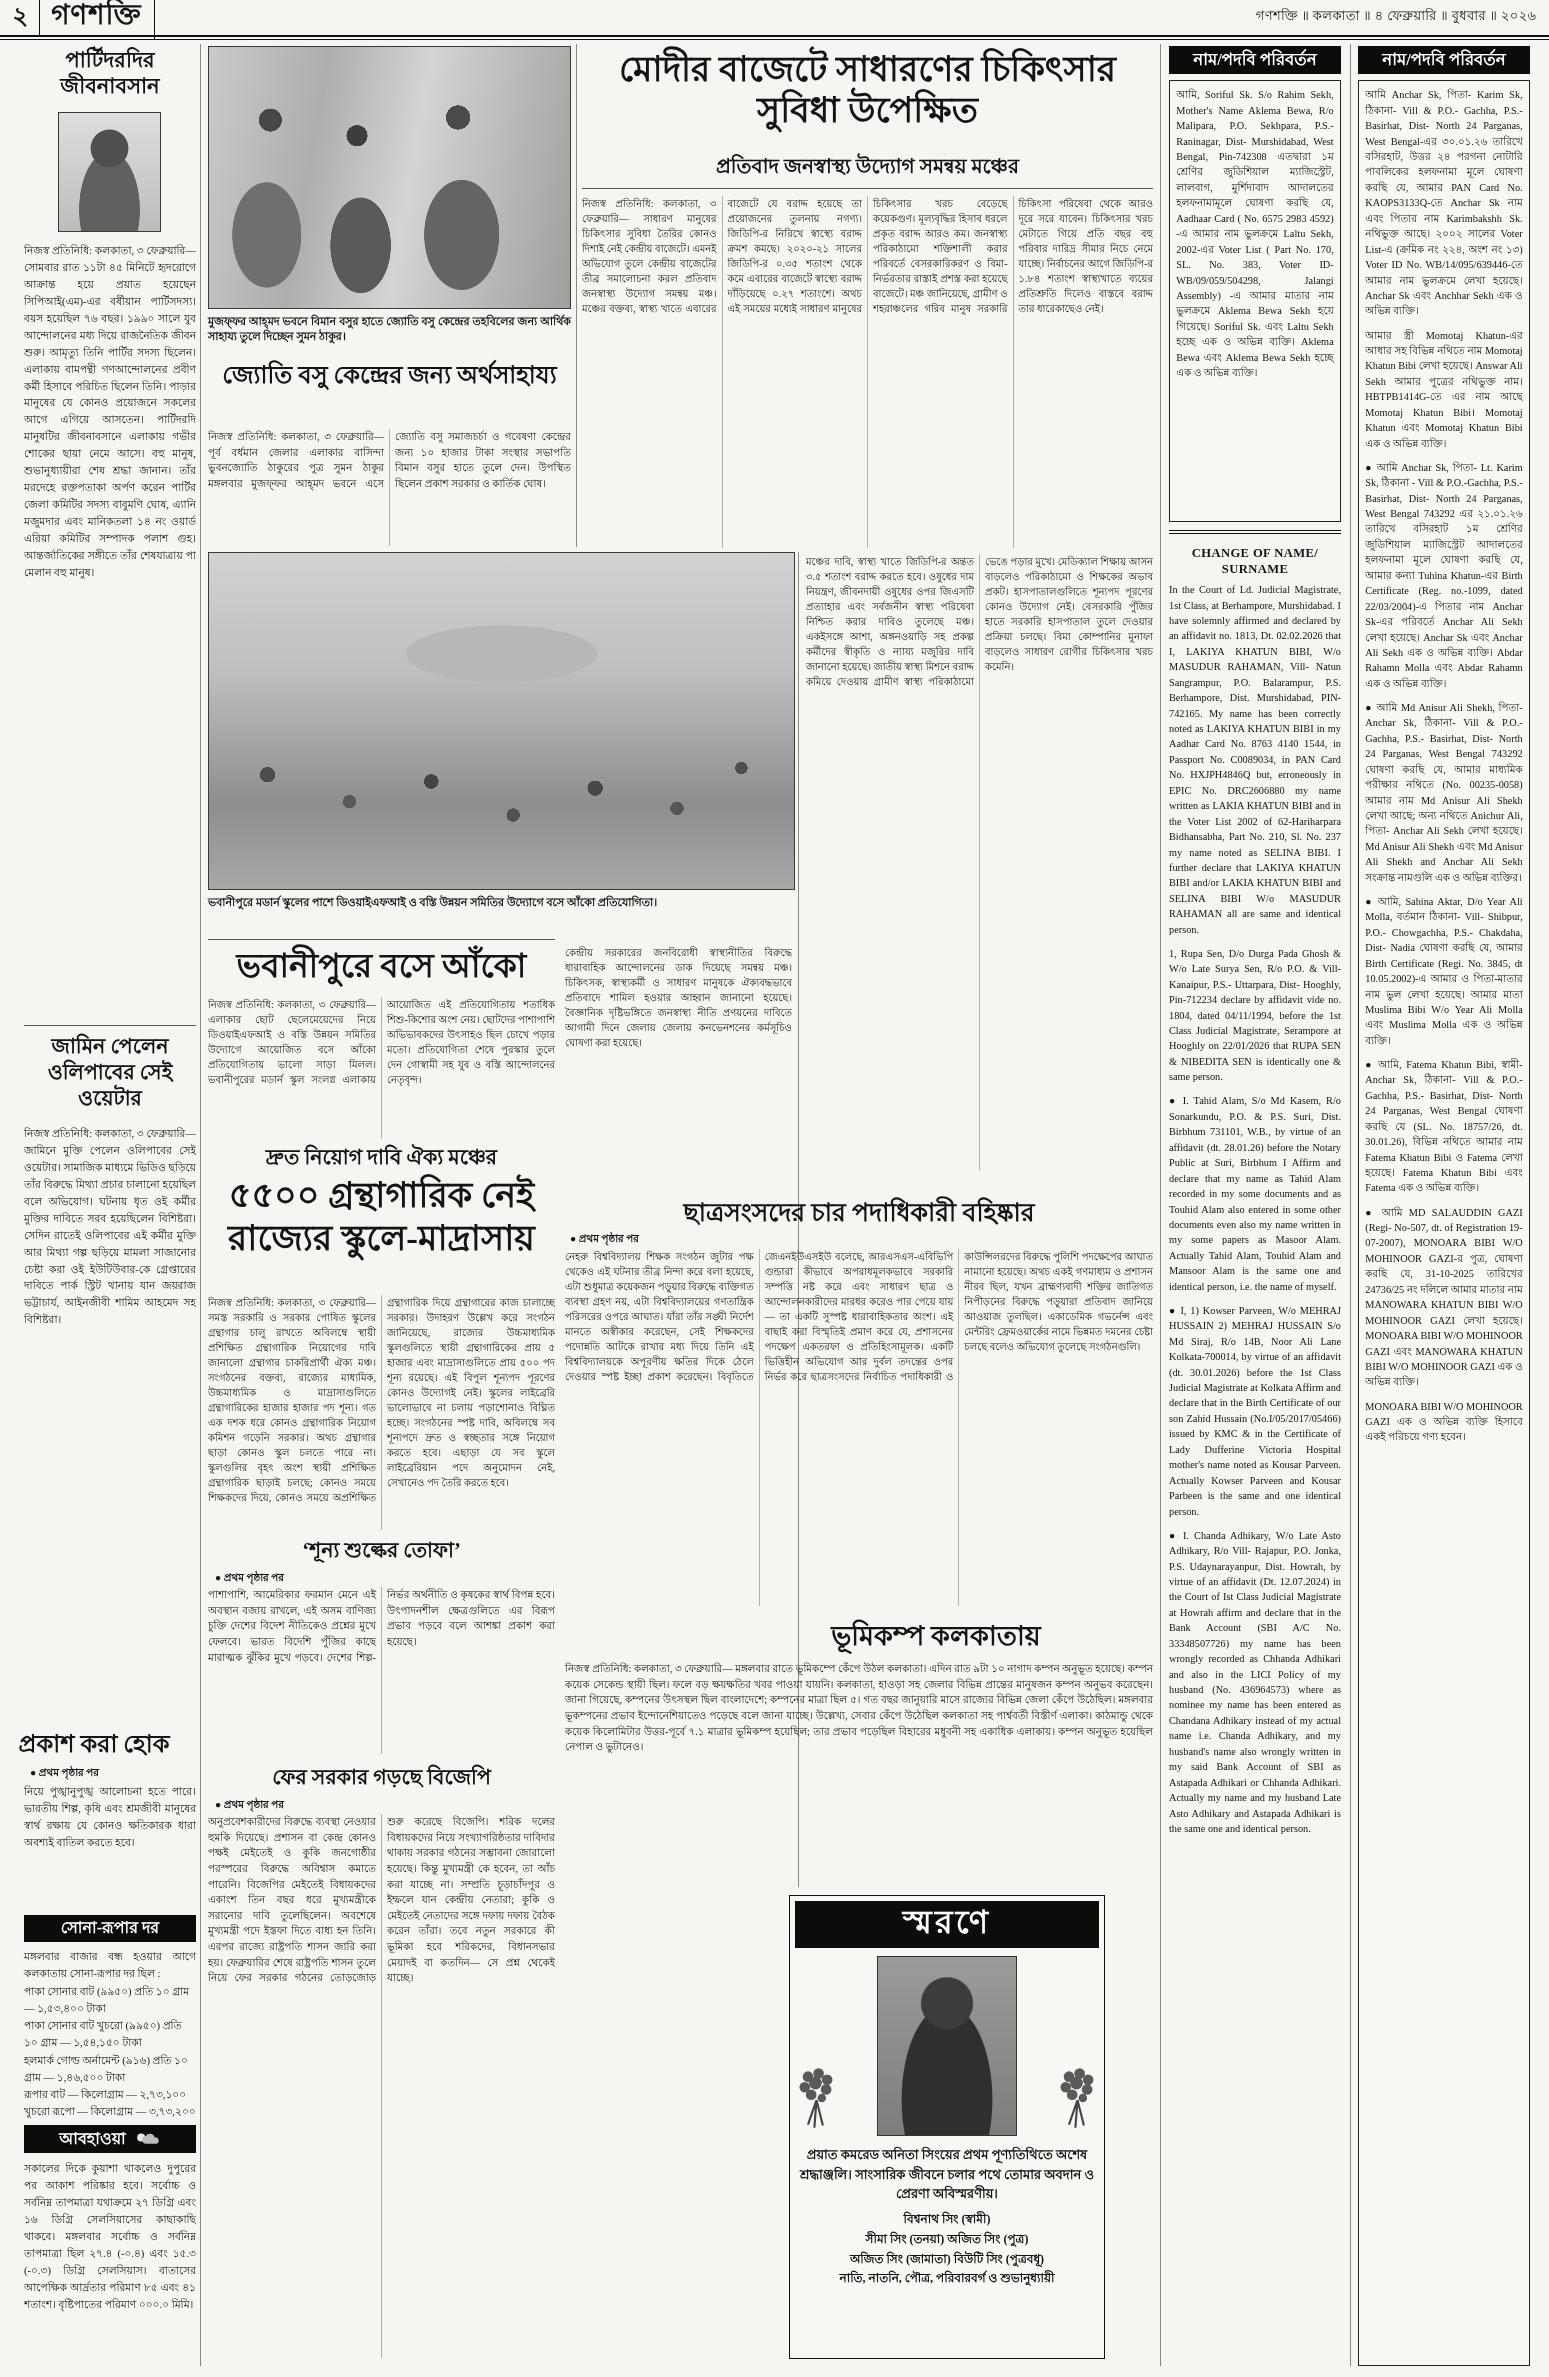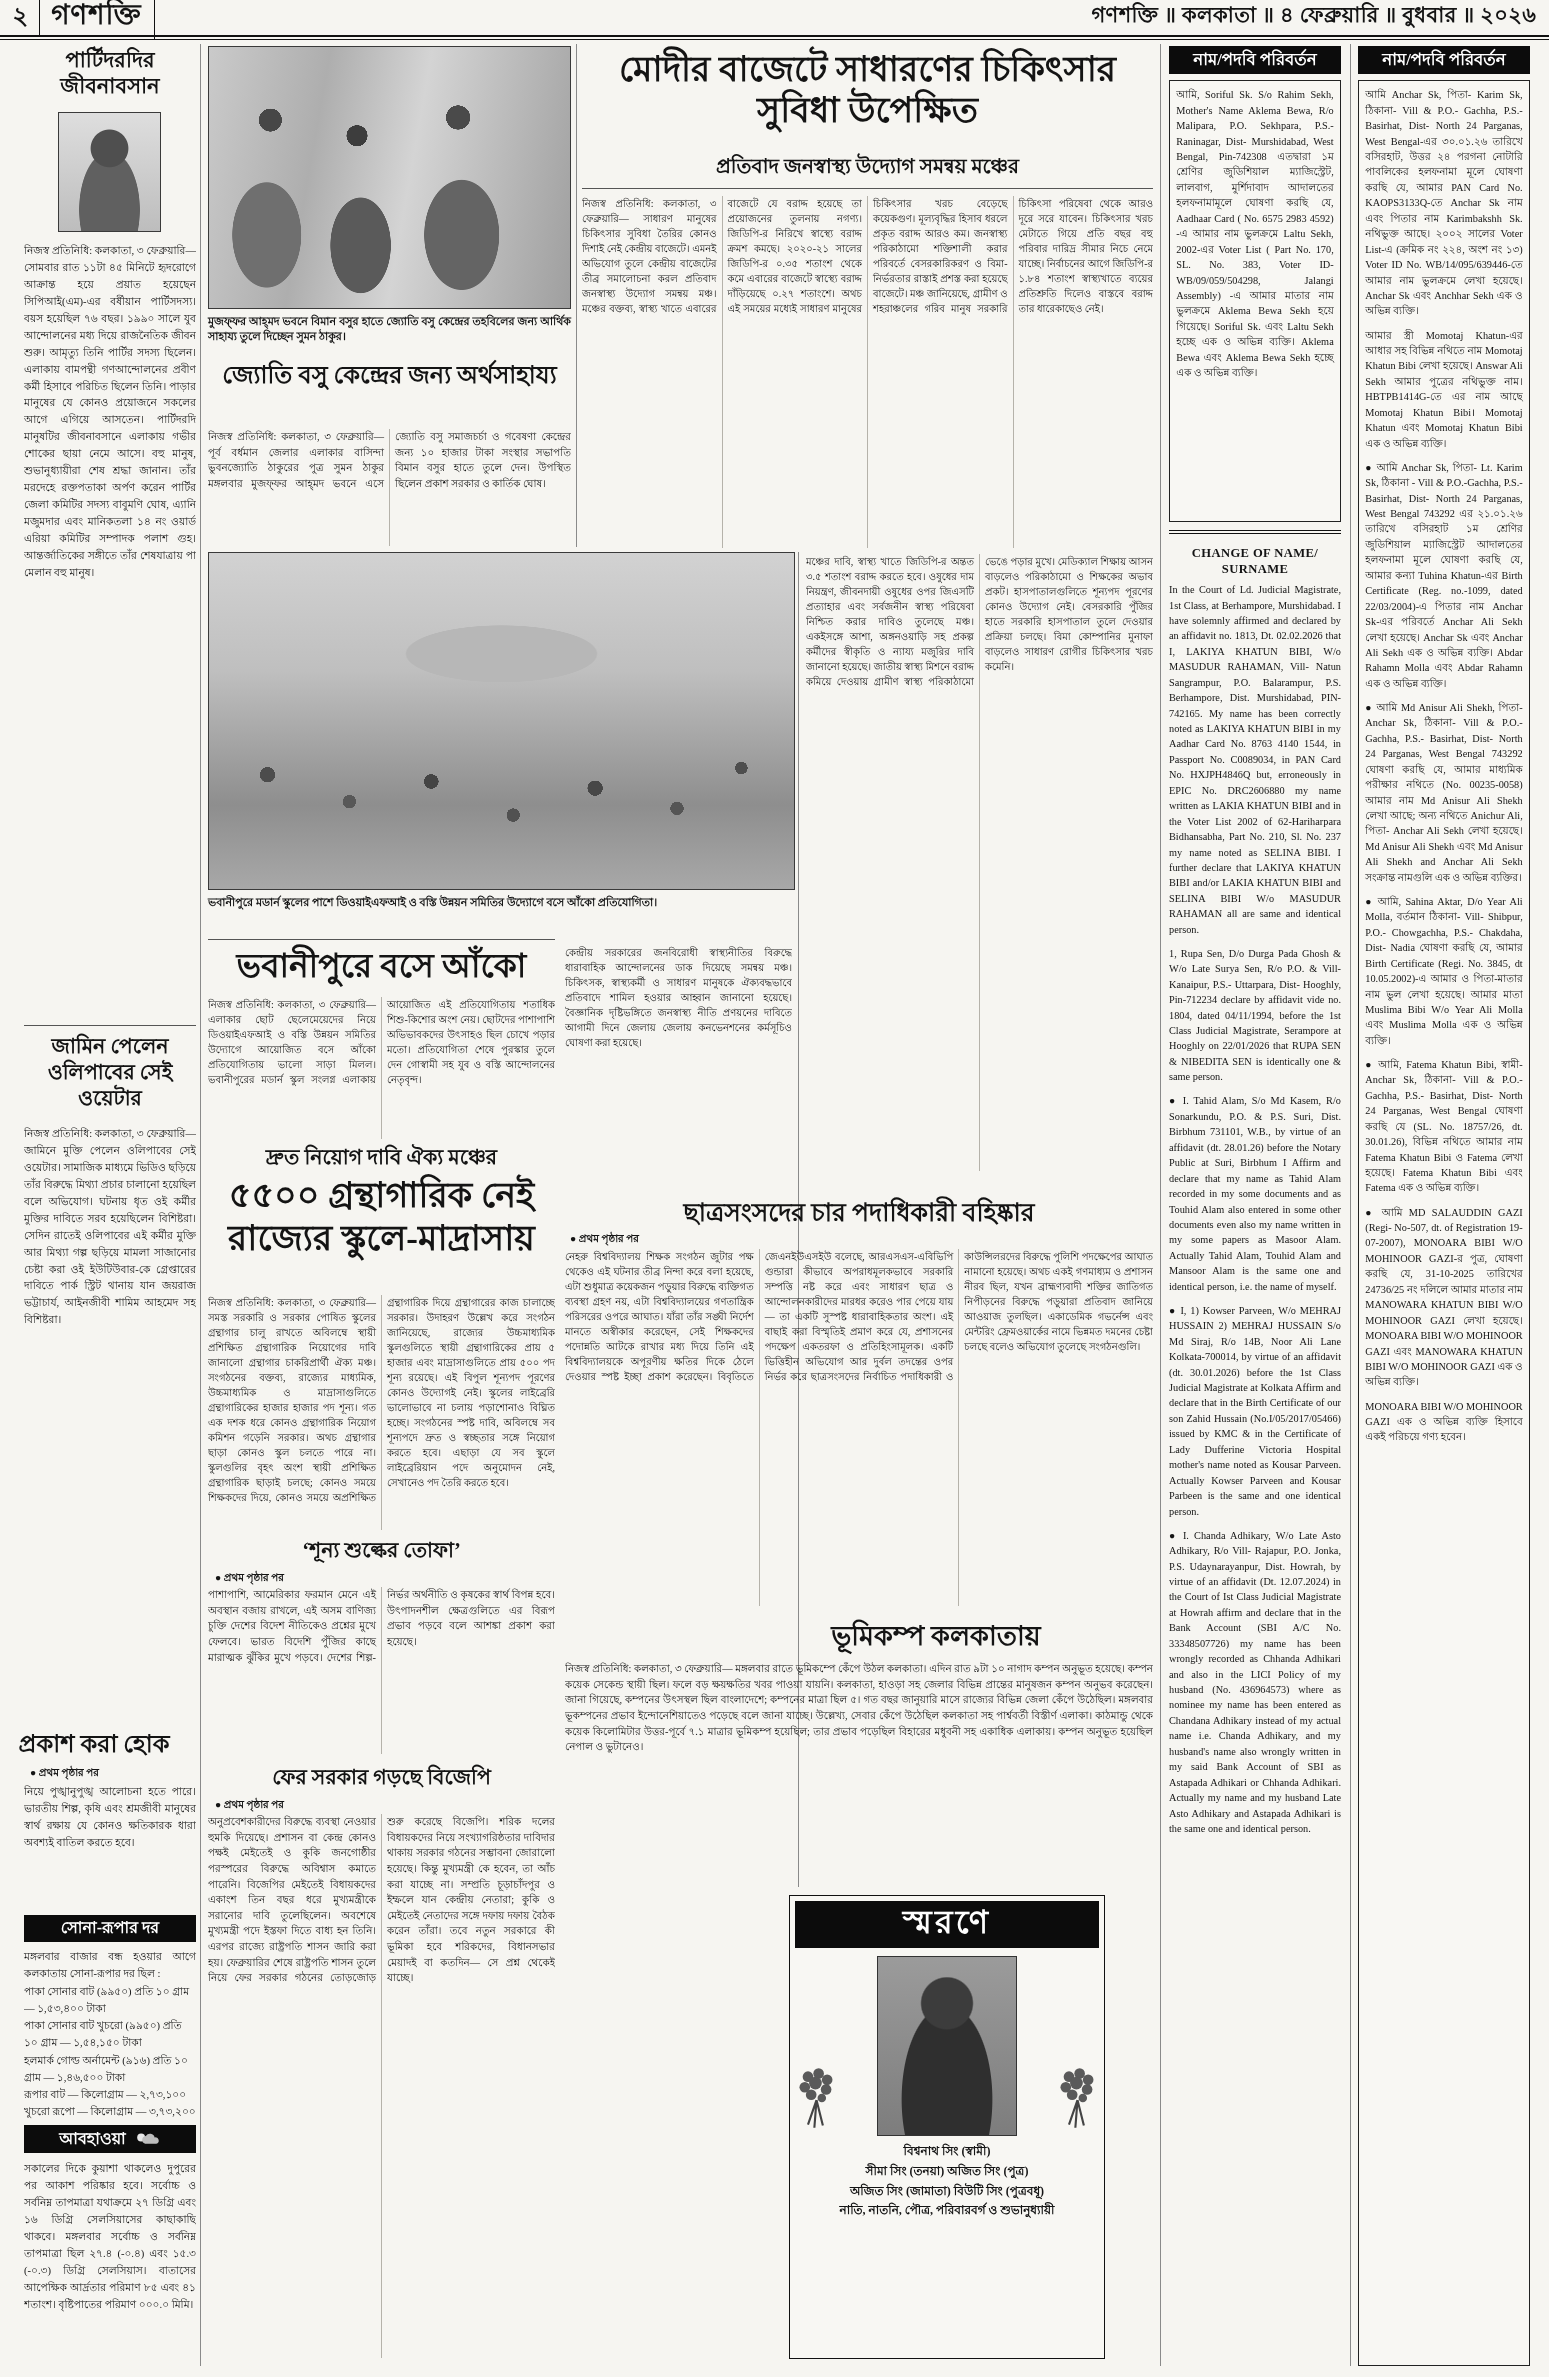--- a/index.html
+++ b/index.html
@@ -6,21 +6,21 @@
   html,body{width:1549px;background:#e8e7e2}
   body{position:relative;height:2377px;font-family:"Liberation Serif","DejaVu Serif",serif;color:#141414;background:#f6f5f1;overflow:hidden}
   .abs{position:absolute}
   .ovh{overflow:hidden}
   .just{text-align:justify}
   .ctr{text-align:center}
   
   #hdr{left:0;top:0;width:1549px;height:33px;display:flex;align-items:center;justify-content:space-between;padding:0 12.6px;background:#f6f5f1}
   #hdr .pgnum{font-size:24px;font-weight:bold;padding-right:11px;border-right:1.6px solid #111;margin-right:11px}
   #hdr .logo{font-size:28px;font-weight:900;letter-spacing:0.8px;border-right:1.6px solid #111;padding-right:12.6px}
-  #hdr .dateline{font-size:21px;font-weight:bold;letter-spacing:0.4px}
+  #hdr .dateline{font-size:13px;font-weight:normal;letter-spacing:0.4px}
   .double-rule{left:0;top:35px;width:1549px;height:4.7px;border-top:2.4px solid #111;border-bottom:0.8px solid #111}
   
   .vrule{width:0.8px;background:#8a8a8a}
   .hrule{height:0;border-top:0.8px solid #555}
   
   .h-xl{font-size:35px;line-height:1.18;font-weight:bold}
   .h-lg{font-size:33px;line-height:1.2;font-weight:bold}
   .h-md{font-size:24px;line-height:1.25;font-weight:bold}
   .h-sm{font-size:20.5px;line-height:1.28;font-weight:bold}
   .deck{font-size:20px;font-weight:bold}
@@ -193,20 +193,21 @@
             <circle cx="9" cy="20" r="5"></circle>
             <circle cx="19" cy="16" r="6"></circle>
             <circle cx="29" cy="22" r="5"></circle>
             <circle cx="15" cy="27" r="5"></circle>
             <circle cx="25" cy="30" r="4"></circle>
           </g>
           <path d="M20 32 L18 58 M20 32 L26 56 M20 32 L12 55" stroke="#444" stroke-width="2" fill="none"></path>
         </svg>
     </span>
   </div>
+  <div class="mtext">প্রয়াত কমরেড অনিতা সিংয়ের প্রথম পূণ্যতিথিতে অশেষ শ্রদ্ধাঞ্জলি। সাংসারিক জীবনে চলার পথে তোমার অবদান ও প্রেরণা অবিস্মরণীয়।</div>
   <div class="sig">
     <div>বিশ্বনাথ সিং (স্বামী)</div>
     <div>সীমা সিং (তনয়া) অজিত সিং (পুত্র)</div>
     <div>অজিত সিং (জামাতা) বিউটি সিং (পুত্রবধূ)</div>
     <div>নাতি, নাতনি, পৌত্র, পরিবারবর্গ ও শুভানুধ্যায়ী</div>
   </div>
 </div>
 
 <div class="abs blackbox clsf-hdr" style="left:1169px;top:46px;width:172px">নাম/পদবি পরিবর্তন</div>
 <div class="abs adbox ovh" style="left:1169px;top:80px;width:172px;height:442px">

